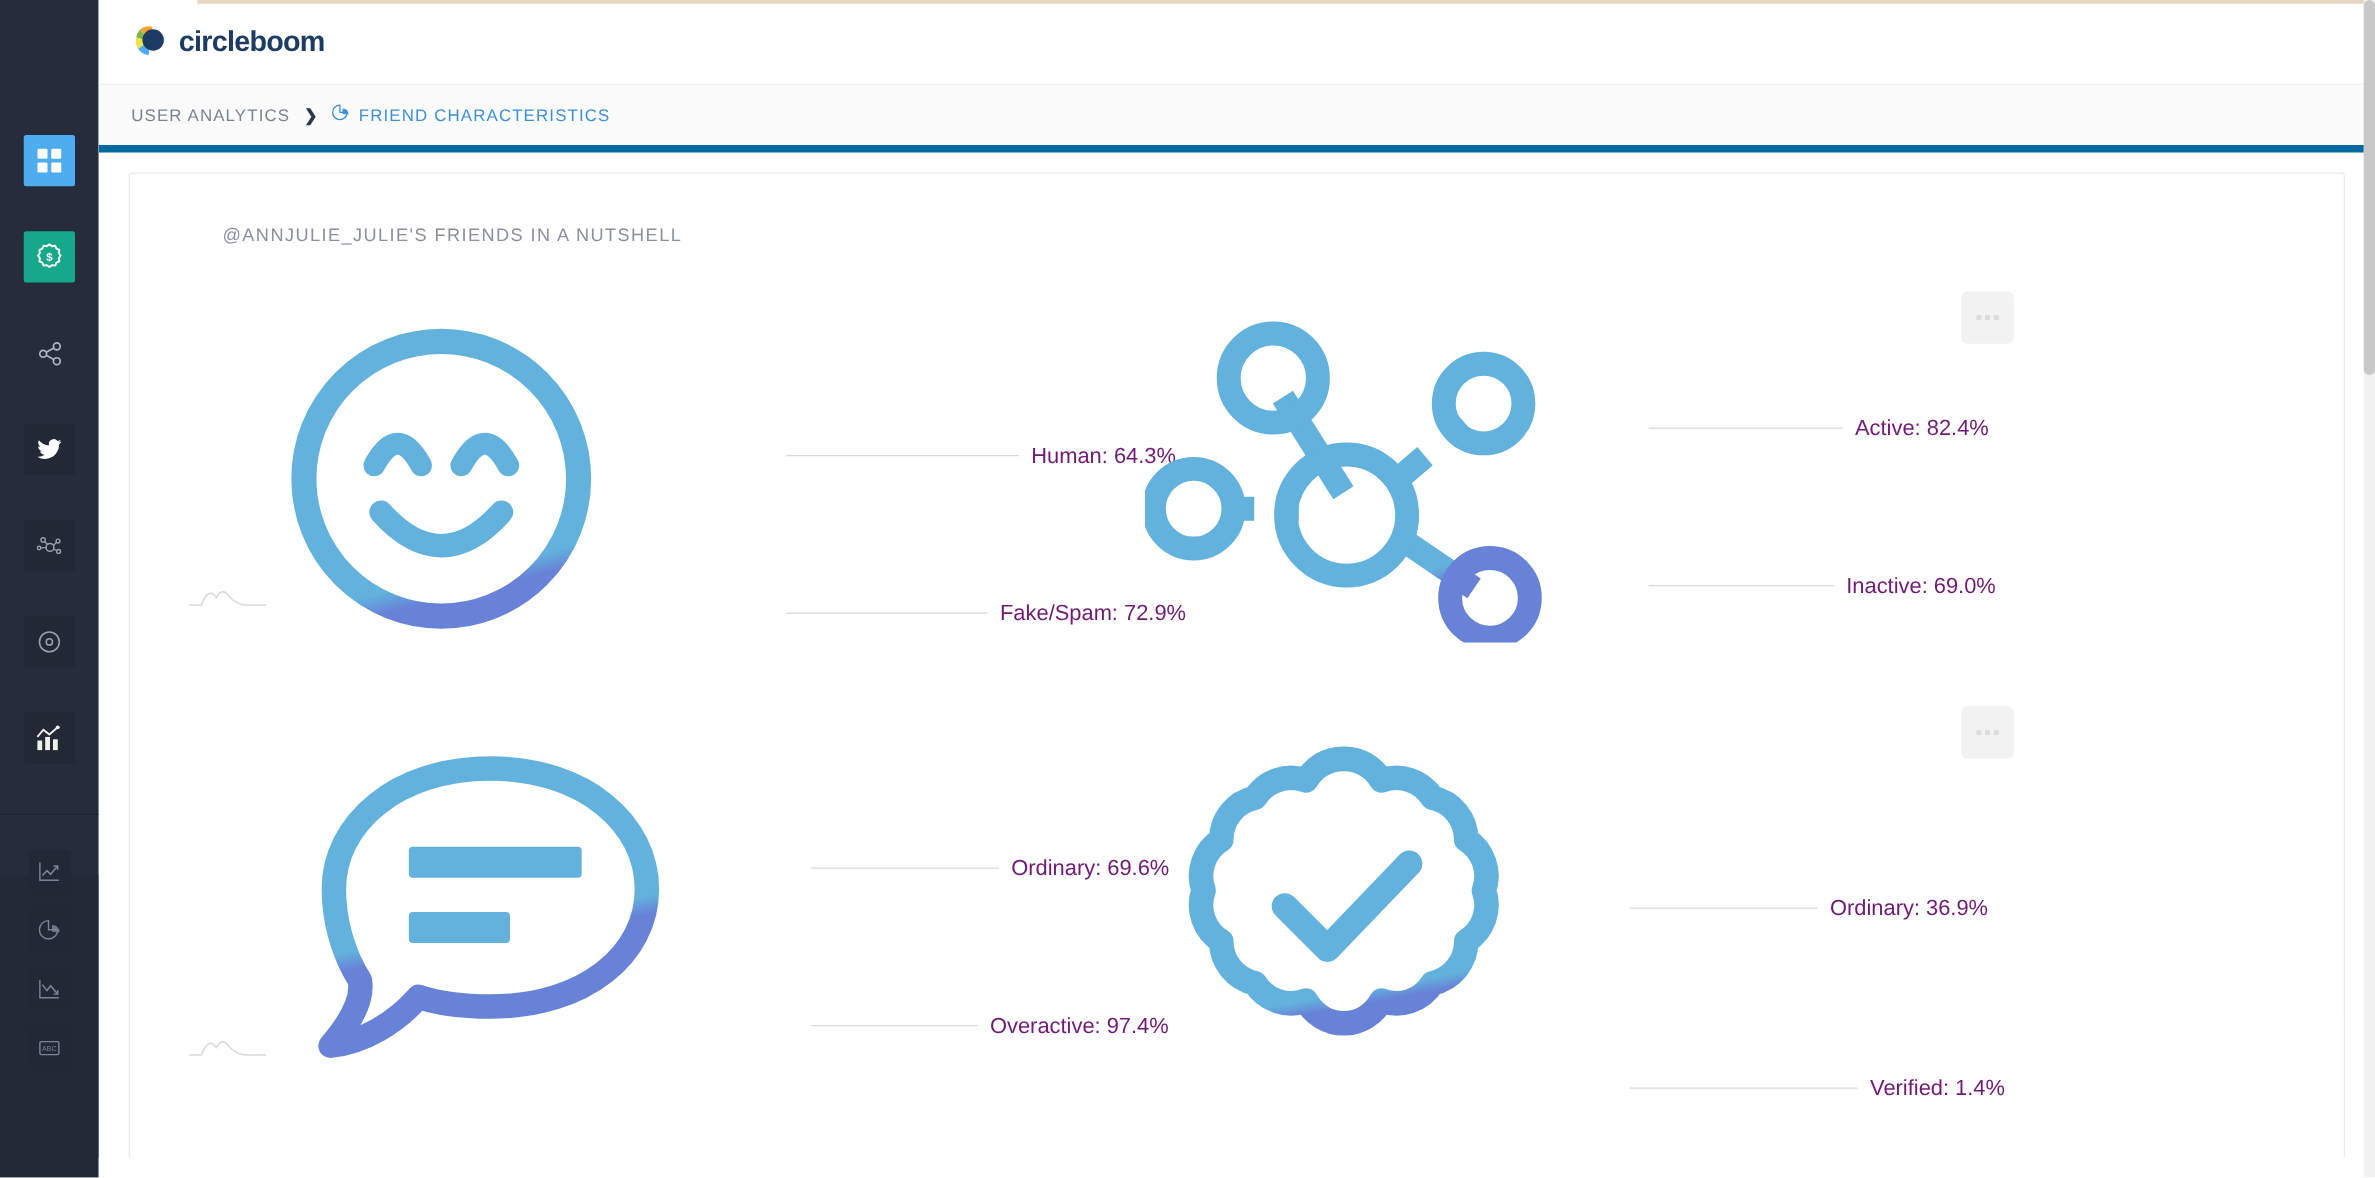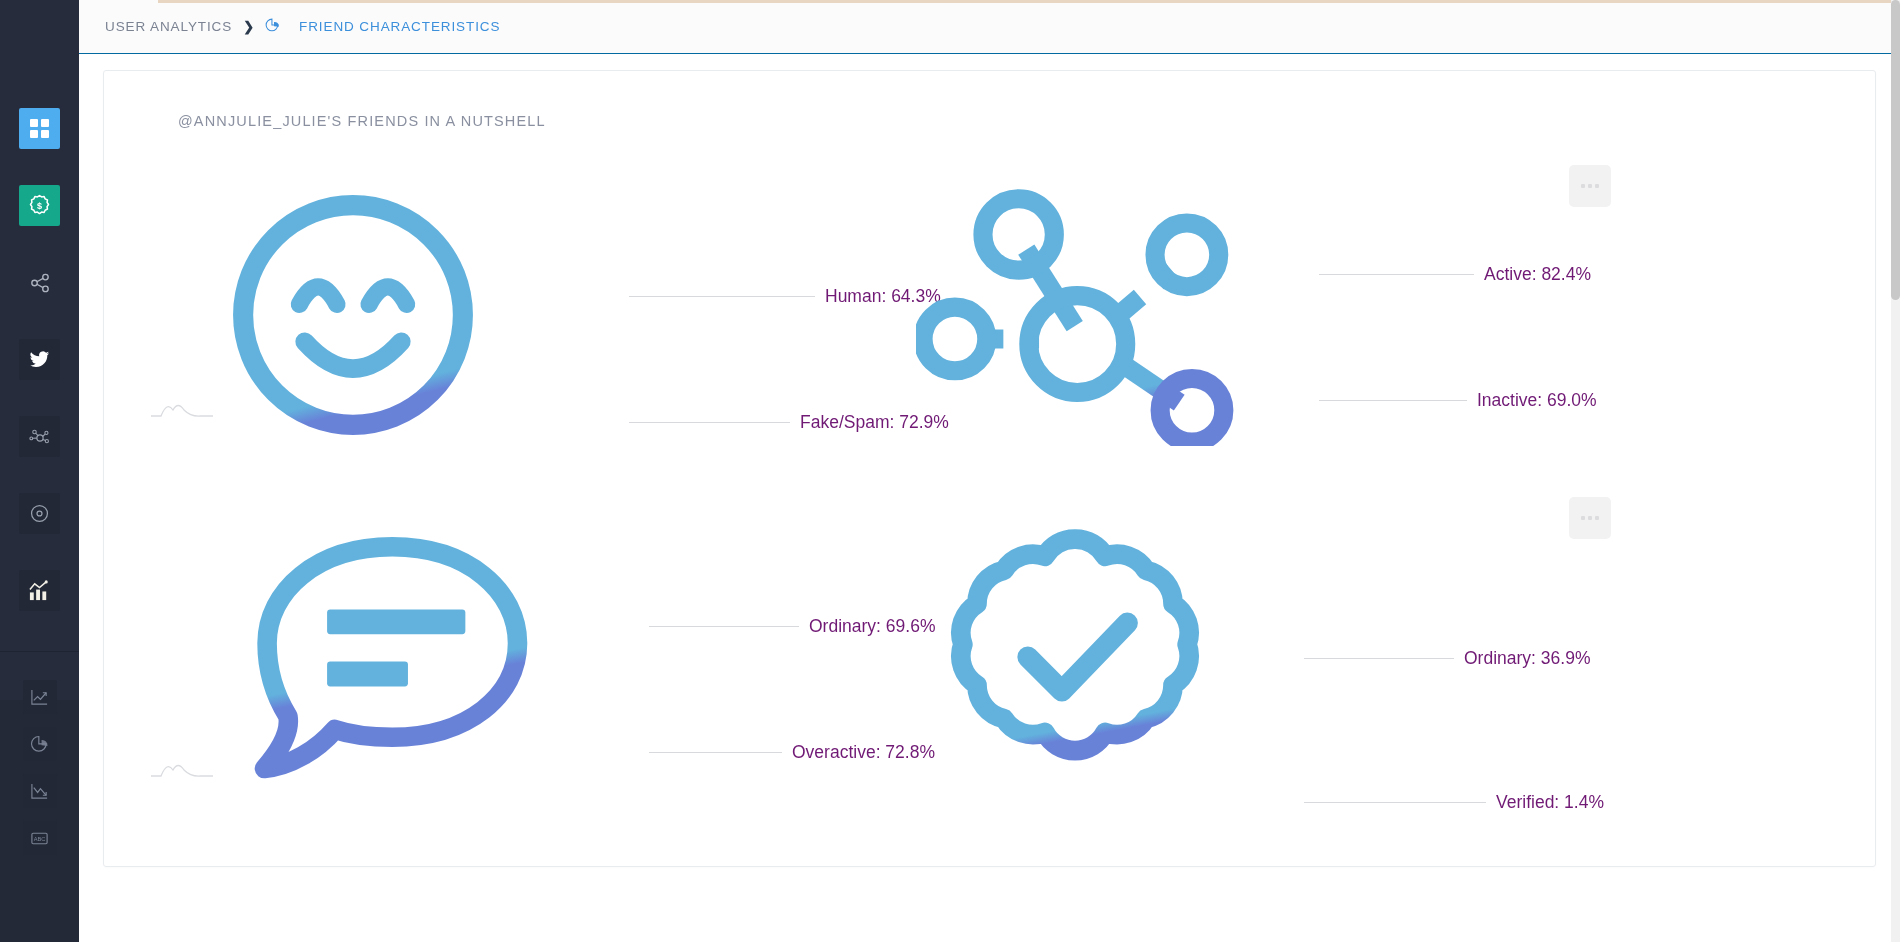--- a/index.html
+++ b/index.html
@@ -58,30 +58,30 @@
   .logo-mark { width: 34px; height: 34px; display:block; }
   .logo-text {
     font-size: 23px; font-weight: bold; color: #1d3b63;
     letter-spacing: -0.6px;
   }
 
   .breadcrumb {
     height: 54px; background: #fbfbfc;
     display: flex; align-items: center;
     padding-left: 26px; gap: 11px;
-    border-bottom: 1px solid #0369a1;
+    border-bottom: 6px solid #0369a1;
   }
   .bc-item {
     font-size: 13.5px; letter-spacing: 0.9px; color: #7b8392;
     text-transform: uppercase; font-weight: 400;
   }
   .bc-sep { font-size: 13px; color: #2b3a4d; font-weight: bold; }
   .bc-active {
     font-size: 13.5px; letter-spacing: 0.9px; color: #3c8fdb;
-    text-transform: uppercase; display:flex; align-items:center; gap:19px;
+    text-transform: uppercase; display:flex; align-items:center; gap:7px;
   }
 
   .content-pad { padding: 16px 24px 0 24px; }
   .panel {
     background: #ffffff;
     border: 1px solid #e9ecef;
     border-radius: 3px;
     position: relative;
     height: 797px;
     box-shadow: 0 1px 2px rgba(0,0,0,0.02);
@@ -254,20 +254,34 @@
             <text x="10" y="12.4" font-size="6" font-family="Liberation Sans, sans-serif" fill="#7b8495" text-anchor="middle">ABC</text>
           </svg>
         </span>
       </div>
     </div>
   </nav>
 
   <section class="main">
     <div class="topline"></div>
 
+    <header class="topbar">
+      <div class="logo">
+        <span class="logo-mark">
+          <svg width="34" height="34" viewBox="0 0 34 34">
+            <path d="M9 6.5 A11 11 0 0 1 19 4.5 L18 10.5 A5.5 5.5 0 0 0 13 11.5 z" fill="#f3a32c"></path>
+            <path d="M6 13 A11 11 0 0 1 9 6.5 L13 11.5 A5.5 5.5 0 0 0 11.6 14.5 z" fill="#7ab648"></path>
+            <path d="M6 13 A11 11 0 0 0 7.5 22 L12.3 18.6 A5.5 5.5 0 0 1 11.6 14.5 z" fill="#f0e24b"></path>
+            <path d="M7.5 22 A11 11 0 0 0 16 27 L16.3 21.3 A5.5 5.5 0 0 1 12.3 18.6 z" fill="#4eadee"></path>
+            <circle cx="19.5" cy="15" r="8.6" fill="#1d3b63"></circle>
+          </svg>
+        </span>
+        <span class="logo-text">circleboom</span>
+      </div>
+    </header>
 
     <div class="breadcrumb">
       <span class="bc-item">USER ANALYTICS</span>
       <span class="bc-sep">❯</span>
       <span class="bc-active">
         <span>
           <svg width="15" height="15" viewBox="0 0 16 16">
             <path d="M7.4 7.4V1.2A6.2 6.2 0 1 0 13.6 7.4z" fill="none" stroke="#3c8fdb" stroke-width="1.1"></path>
             <path d="M9.6 4.2A4.6 4.6 0 0 1 14.8 9.2l-5.2-.5z" fill="#3c8fdb"></path>
           </svg>
@@ -372,21 +386,21 @@
               <path d="M0 18 L10 18 Q16 3 22 12 Q27 3 33 12 Q40 19 50 18 L62 18" fill="none" stroke="#d9dbdf" stroke-width="1.3"></path>
             </svg>
           </span>
 
           <div class="callout" style="left:490px; top:108px;">
             <span class="leader" style="width:150px;"></span>
             <span class="ctext">Ordinary: 69.6%</span>
           </div>
           <div class="callout" style="left:490px; top:234px;">
             <span class="leader" style="width:133px;"></span>
-            <span class="ctext">Overactive: 72.8%</span>
+            <span class="ctext">Overactive: 97.4%</span>
           </div>
         </div>
 
         <div class="quad" style="left:760px; top:437px; width:700px; height:330px;">
           <span style="position:absolute; left:80px; top:15px;">
             <svg width="262" height="268" viewBox="0 0 100 102">
               <defs>
                 <linearGradient id="gVer" x1="0" y1="0" x2="0.2" y2="1">
                   <stop offset="0%" stop-color="#62b2dd"></stop>
                   <stop offset="95%" stop-color="#62b2dd"></stop>

